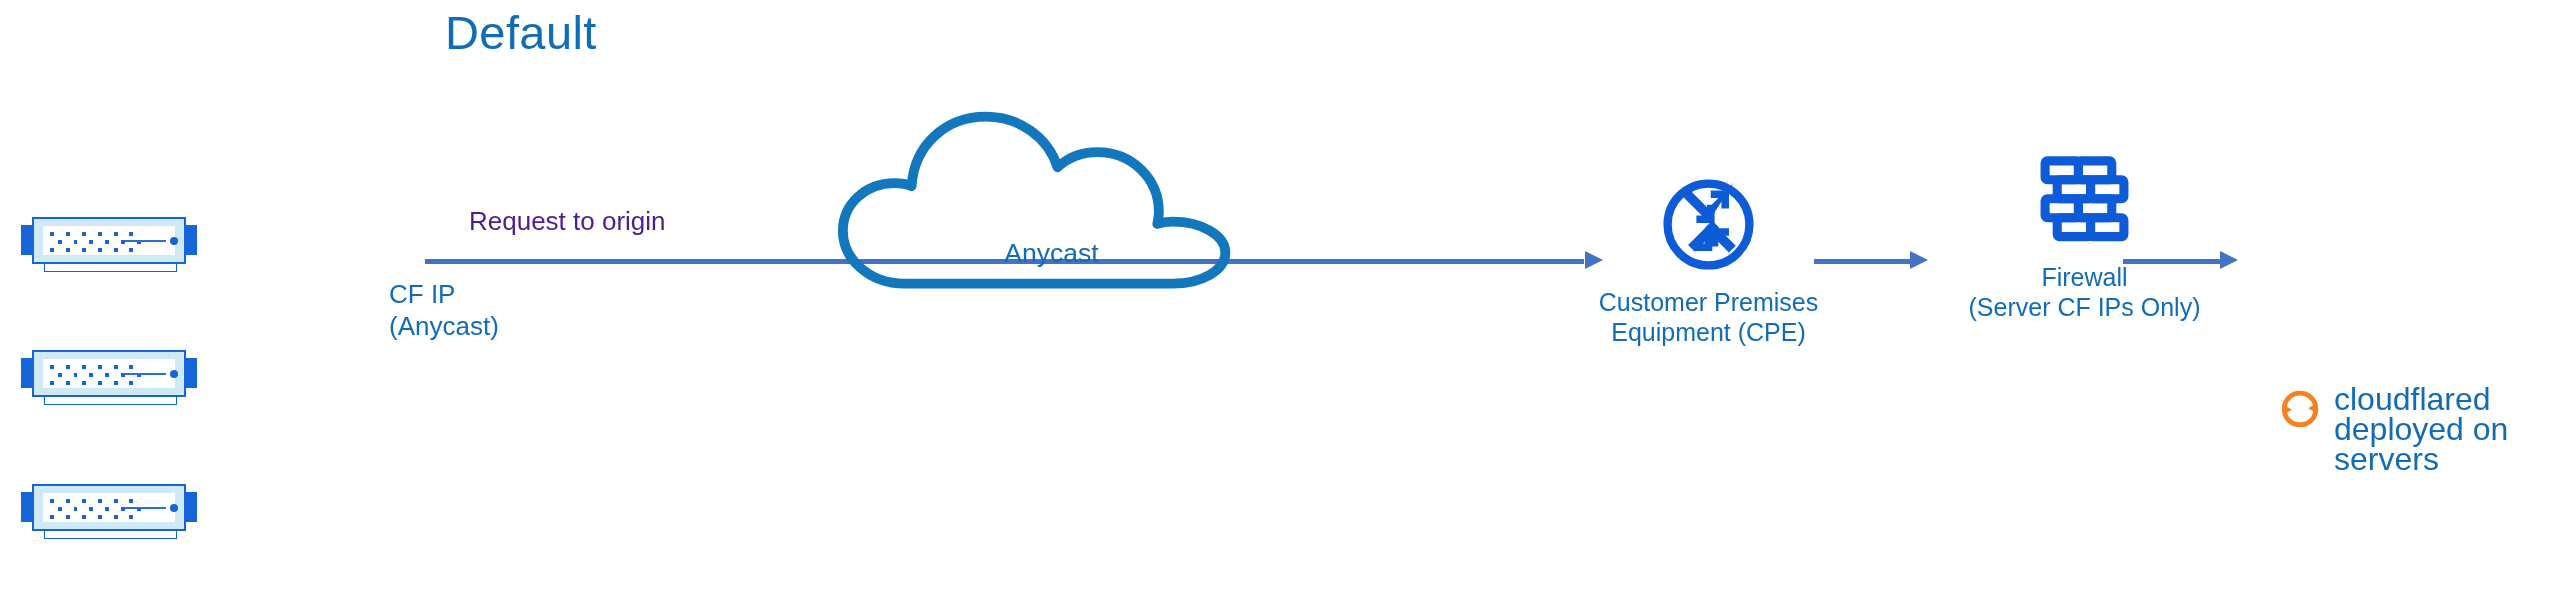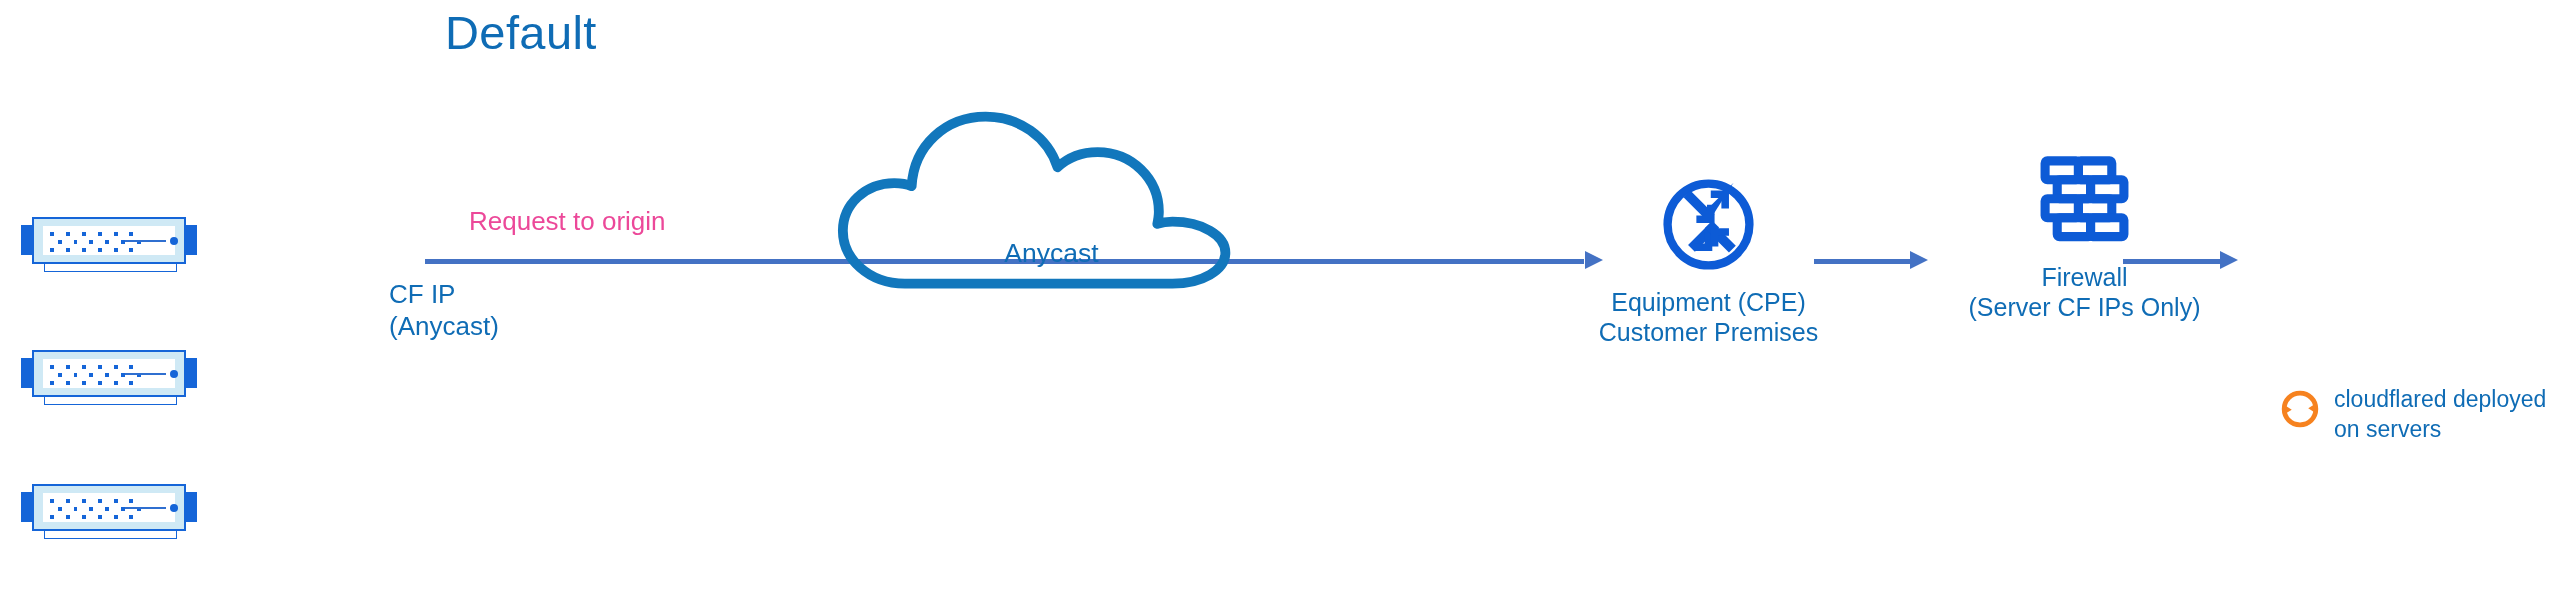--- a/index.html
+++ b/index.html
@@ -155,31 +155,31 @@
   #cloudflared-note {
     left: 2278px;
     top: 384px;
     width: 295px;
     display: flex;
     align-items: flex-start;
     gap: 12px;
   }
   #cloudflared-sync-icon { flex: none; width: 44px; height: 44px; margin-top: 3px; }
   #cloudflared-text {
-    font-size: 23px;
+    font-size: 32px;
     line-height: 30px;
     color: #0f6cb5;
   }
 
   
   #request-to-origin-label {
     left: 469px;
     top: 206px;
     font-size: 26px;
-    color: #ec4899;
+    color: #4c1d95;
     white-space: nowrap;
   }
   #cf-ip-label {
     left: 389px;
     top: 278px;
     font-size: 26px;
     line-height: 32px;
     color: #0f6cb5;
     white-space: pre-line;
   }
@@ -332,22 +332,22 @@
         <path d="M72 56 L81 65 L49 97 L40 88 Z" transform="translate(-3,3)"></path>
         <path d="M48 90 L48 100 L72 100 L72 76 L62 76 L62 90 Z" transform="translate(-3,-1)"></path>
       </g>
 
       <g fill="#0d5bd6">
         <path d="M56 72 L65 63 L97 95 L88 104 Z" transform="translate(3,-3)"></path>
         <path d="M67 65 L91 65 L91 75 L77 75 L77 89 L67 89 Z" transform="translate(0,4)"></path>
       </g>
     </svg>
     <div class="node-label" id="cpe-label">
+      <div>Customer Premises</div>
       <div>Equipment (CPE)</div>
-      <div>Customer Premises</div>
     </div>
   </div>
 
   <div class="abs arrow-line" style="left:1814px;top:259px;width:96px;"></div>
   <div class="abs arrow-head" style="left:1910px;top:251px;"></div>
 
   <div class="abs" id="firewall-node">
     <svg id="firewall-icon" viewBox="0 0 128 128">
       <g fill="none" stroke="#0d5bd6" stroke-width="12" stroke-linejoin="round">
         <rect x="12" y="13" width="44" height="25" rx="3"></rect>

